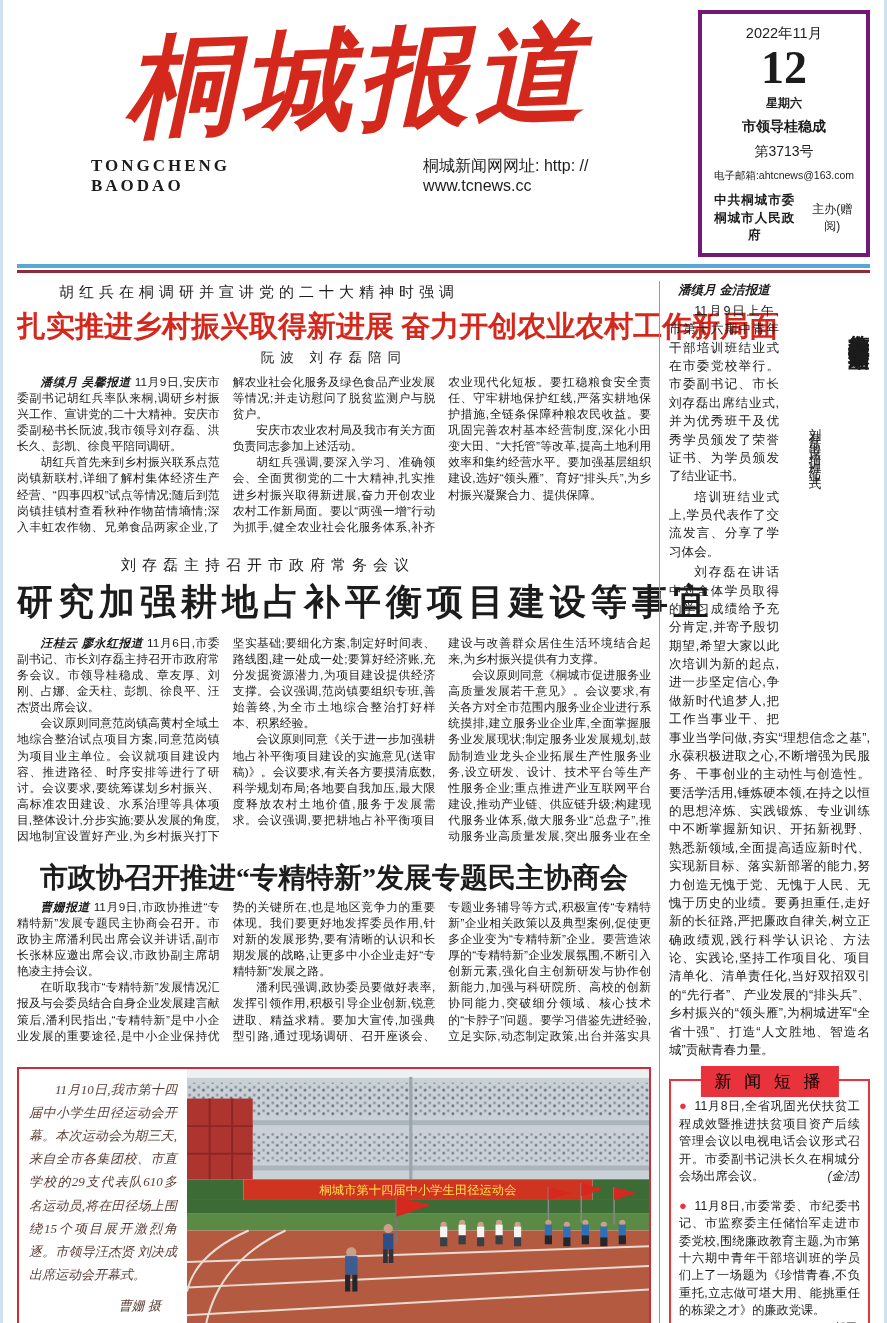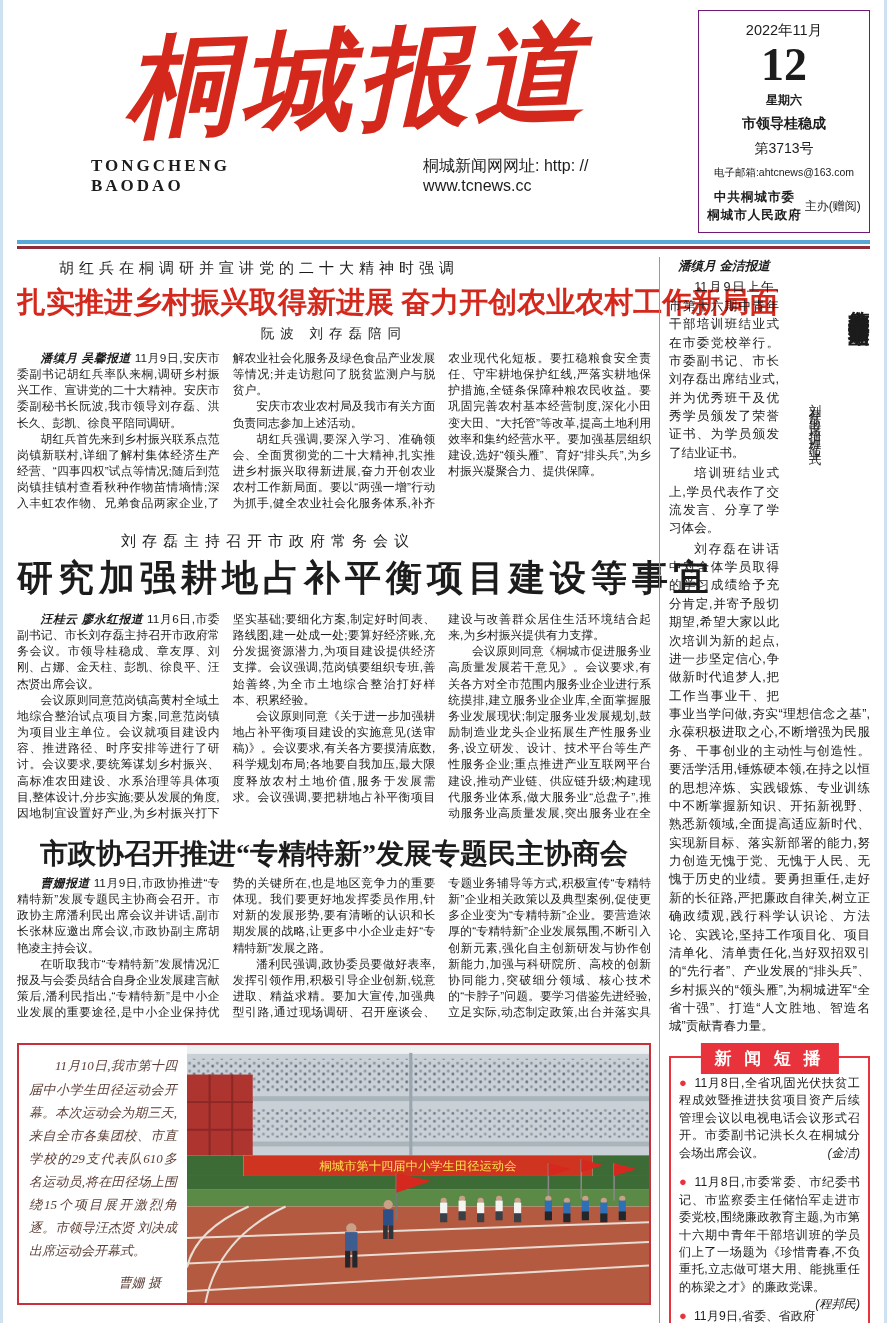--- a/index.html
+++ b/index.html
@@ -14,21 +14,21 @@
   .header { display:flex; align-items:stretch; }
   .mast { flex:1; padding-top:4px; }
   .mast-title {
     font-family:"DejaVu Serif","Liberation Serif",serif; font-style:italic; font-weight:700;
     font-size:110px; line-height:1.18; color:#d5281c; text-align:center;
     letter-spacing:6px; transform:rotate(-2deg); white-space:nowrap;
   }
   .mast-sub { display:flex; margin-top:12px; font-size:16px; align-items:baseline; }
   .mast-latin { font-family:"Liberation Serif","DejaVu Serif",serif; font-weight:700; letter-spacing:3px; margin-left:74px; font-size:17px; }
   .mast-site { margin-left:96px; }
-  .datebox { width:172px; border:1px solid #701a75; padding:10px 6px 8px; text-align:center; font-size:14.5px; }
+  .datebox { width:172px; border:4px solid #701a75; padding:10px 6px 8px; text-align:center; font-size:14.5px; }
   .db-day { font-size:46px; font-weight:700; font-family:"Liberation Serif",serif; line-height:1.0; margin-top:2px; }
   .db-week { font-weight:700; font-size:12px; margin-top:4px; }
   .db-lunar { font-weight:700; font-size:14px; margin-top:6px; }
   .db-issue { margin-top:7px; font-size:14px; }
   .db-email { margin-top:8px; font-size:10.5px; }
   .db-orgs { display:flex; margin-top:9px; align-items:center; justify-content:center; }
   .db-orgcol { text-align:center; line-height:1.4; font-size:12.5px; font-weight:700; letter-spacing:1px; }
   .db-host { font-weight:400; margin-left:3px; font-size:12px; }
   .rules { margin-top:7px; }
   .rule-blue { height:4px; background:#58a8d7; }
@@ -67,21 +67,21 @@
   .sb-article { font-size:12.6px; line-height:1.46; text-align:justify; }
   .sb-article p { margin:0 0 2px; text-indent:2em; }
   .sb-byline { text-align:center !important; font-style:italic; font-weight:700; text-indent:0 !important; margin-bottom:3px !important; }
   .sb-titleblock { float:right; width:84px; height:438px; margin:0 0 6px 7px; padding-top:36px; display:flex; justify-content:flex-end; }
   .sb-subtitle { writing-mode:vertical-rl; font-size:12.5px; letter-spacing:5px; padding-top:100px; width:24px; }
   .sb-title { writing-mode:vertical-rl; font-family:"Liberation Serif","DejaVu Serif",serif; font-weight:700;
               font-size:21px; line-height:1.08; letter-spacing:1px; width:36px; margin-left:10px; }
   
   .briefs { position:relative; border:2px solid #e8323c; margin-top:20px; padding:16px 8px 4px; }
   .briefs-title { position:absolute; top:-15px; left:50%; transform:translateX(-50%);
-                  background:#e8323c; color:#ffffff; font-size:17px; font-weight:700;
+                  background:#e8323c; color:#000000; font-size:17px; font-weight:400;
                   letter-spacing:4px; padding:4px 14px; white-space:nowrap; }
   .brief { font-size:12.2px; line-height:1.43; margin:0 0 11px; text-align:justify; }
   .brief .dot { color:#e8323c; margin-right:7px; font-size:13px; }
   .brief .src { float:right; font-style:italic; }
 </style>
 </head>
 <body>
 
 <div class="page">
 

